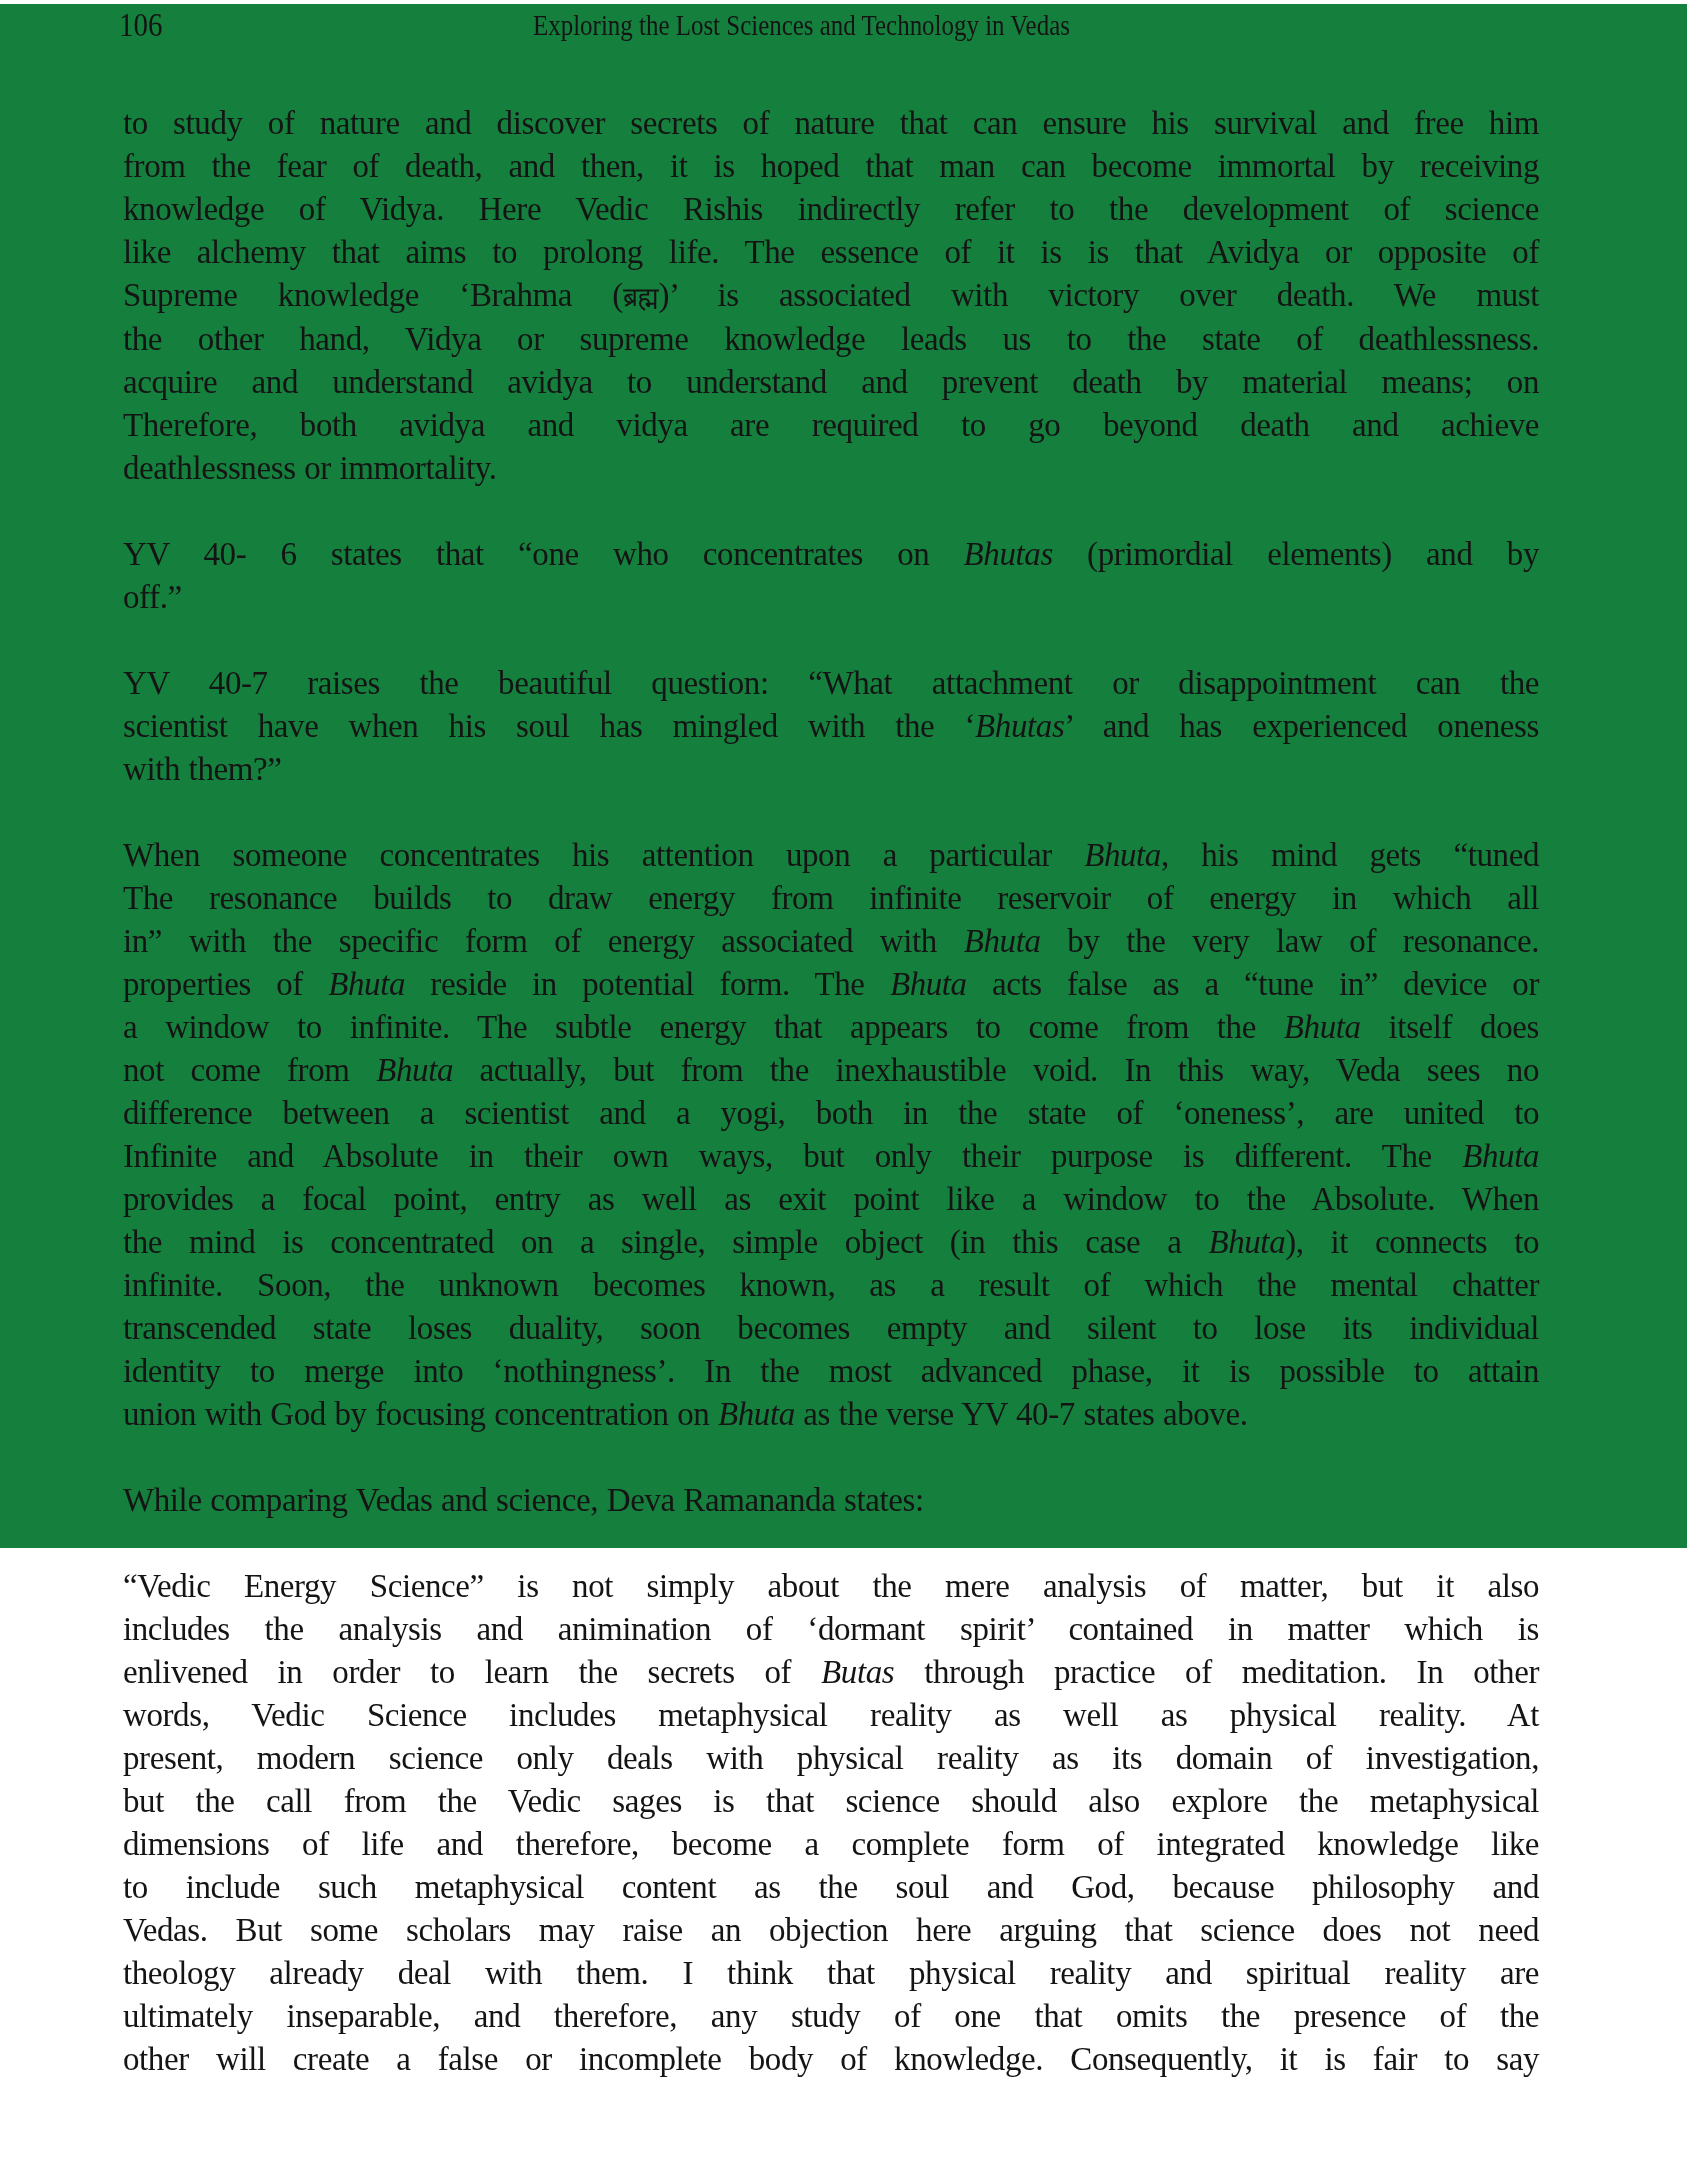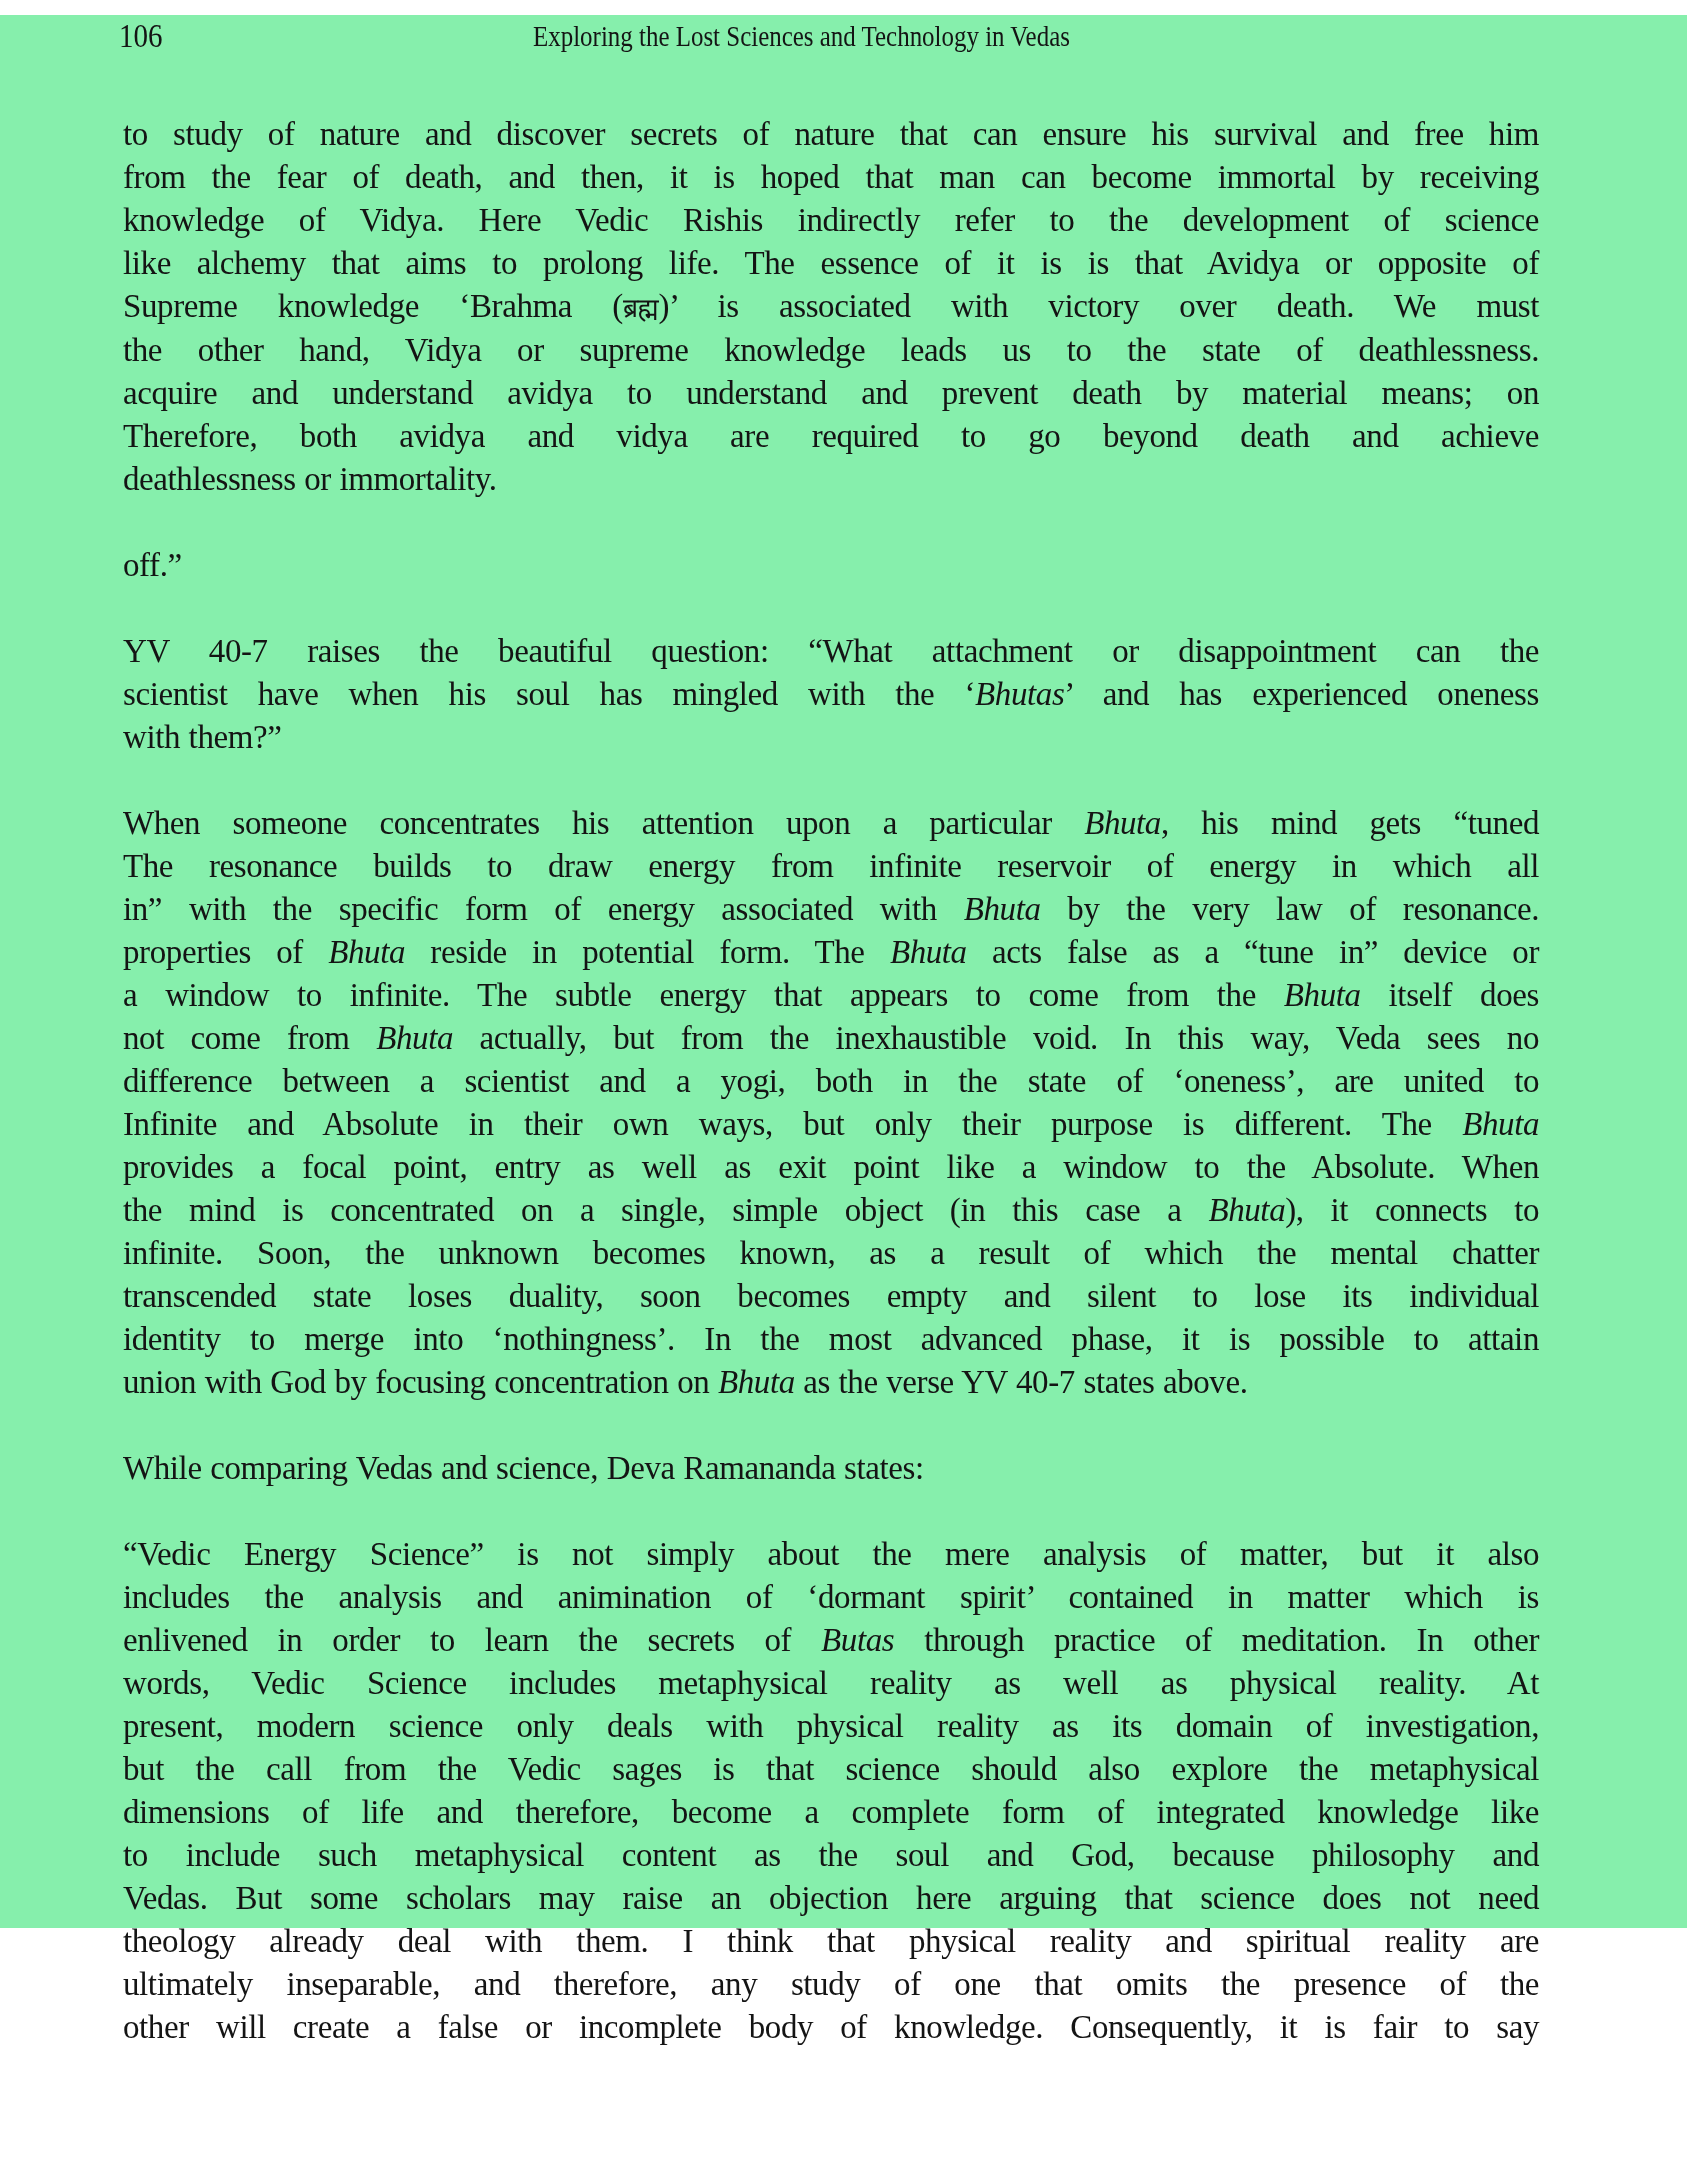--- a/index.html
+++ b/index.html
@@ -10,24 +10,24 @@
   body {
     width: 1687px;
     height: 2183px;
     position: relative;
     overflow: hidden;
     color: #141414;
     font-family: "Liberation Serif", "DejaVu Serif", serif;
   }
   .page {
     position: absolute;
-    left: 0; top: 15px;
+    left: 0; top: 4px;
     width: 1687px;
-    height: 1913px;
-    background: #86efac;
+    height: 1544px;
+    background: #15803d;
   }
   .running-head {
     position: absolute;
     top: 0;
     left: 0;
     width: 1687px;
     height: 46px;
   }
   .page-number {
     position: absolute;
@@ -93,20 +93,21 @@
         <span class="ln"><span>from the fear of death, and then, it is hoped that man can become immortal by receiving</span></span>
         <span class="ln"><span>knowledge of Vidya. Here Vedic Rishis indirectly refer to the development of science</span></span>
         <span class="ln"><span>like alchemy that aims to prolong life.  The essence of it is is that Avidya or opposite of</span></span>
         <span class="ln"><span>Supreme knowledge ‘Brahma (</span><span class="deva">ब्रह्म</span><span>)’ is associated with victory over death. We must</span></span>
         <span class="ln"><span>the other hand, Vidya or supreme knowledge leads us to the state of deathlessness.</span></span>
         <span class="ln"><span>acquire and understand avidya to understand and prevent death by material means; on</span></span>
         <span class="ln"><span>Therefore, both avidya and vidya are required to go beyond death and achieve</span></span>
         <span class="ln last"><span>deathlessness or immortality.</span></span>
       </p>
       <p class="para">
+        <span class="ln"><span>YV 40- 6 states that “one who  concentrates on </span><em>Bhutas</em><span> (primordial elements) and by</span></span>
         <span class="ln last"><span>off.”</span></span>
       </p>
       <p class="para">
         <span class="ln"><span>YV 40-7 raises the beautiful question:  “What attachment or disappointment can the</span></span>
         <span class="ln"><span>scientist have when his soul has mingled with the ‘</span><em>Bhutas</em><span>’ and has experienced oneness</span></span>
         <span class="ln last"><span>with them?”</span></span>
       </p>
       <p class="para">
         <span class="ln"><span>When someone concentrates his attention upon a particular </span><em>Bhuta</em><span>, his mind gets “tuned</span></span>
         <span class="ln"><span>The resonance builds to draw energy from infinite reservoir of energy in which all</span></span>

